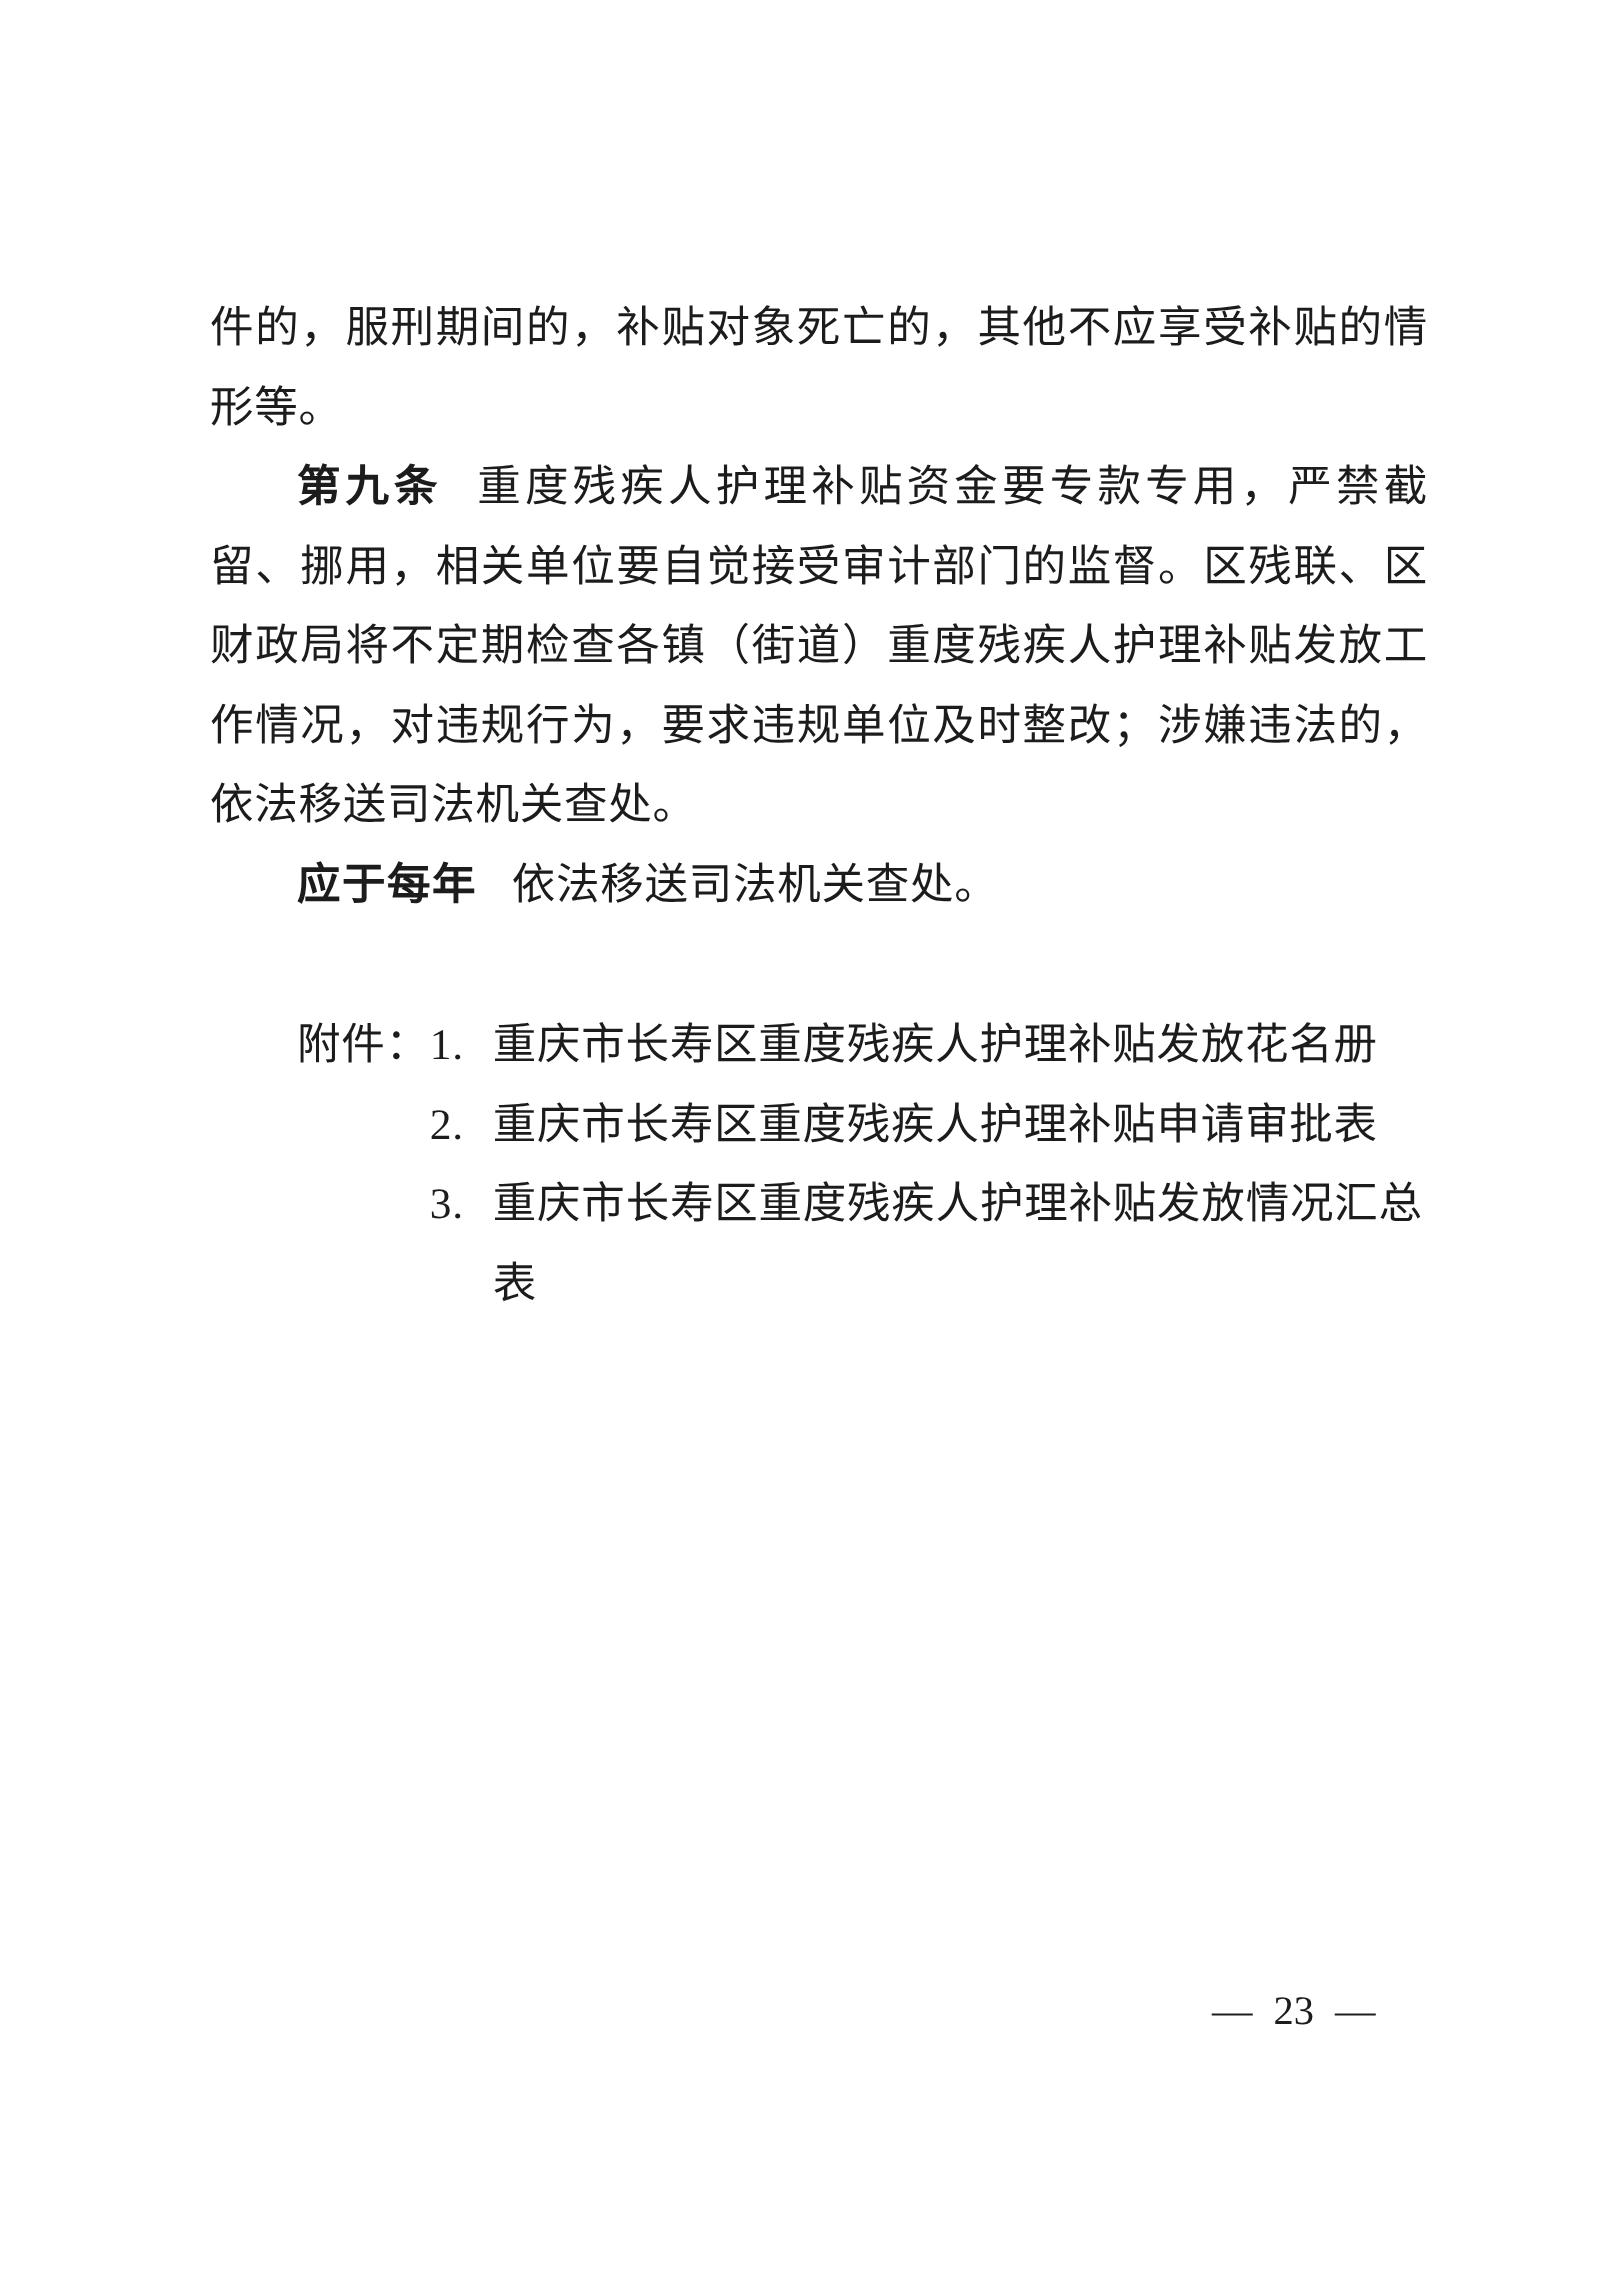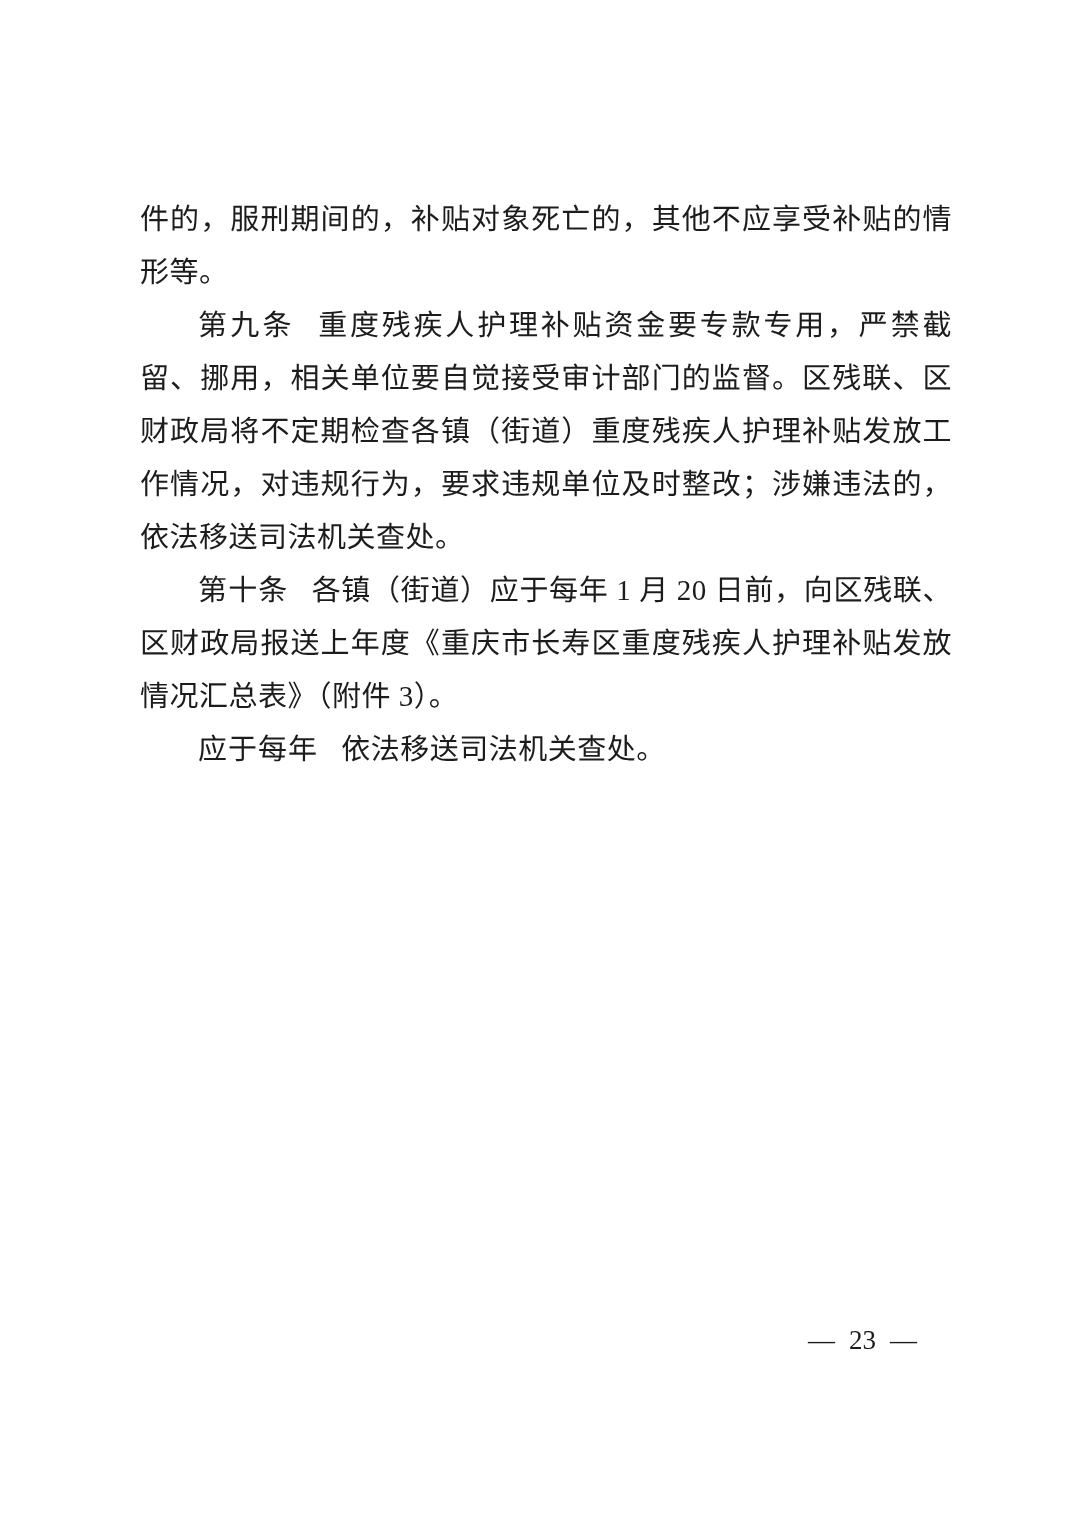--- a/index.html
+++ b/index.html
@@ -27,21 +27,21 @@
     letter-spacing: 0.5px;
   }
   .para {
     margin: 0;
     text-indent: 2em;
   }
   .para.no-indent {
     text-indent: 0;
   }
   .art-heading {
-    font-weight: 400;
+    font-weight: 700;
     margin-right: 0.8em;
     letter-spacing: 1px;
   }
   .attachments {
     margin-top: 54px;
     display: flex;
     align-items: flex-start;
     padding-left: 2em;
     text-align: left;
   }
@@ -85,24 +85,40 @@
 <body>
 
 <div class="page">
 
   <div class="content">
 
     <p class="para no-indent">件的，服刑期间的，补贴对象死亡的，其他不应享受补贴的情形等。</p>
 
     <p class="para"><span class="art-heading">第九条</span><span>重度残疾人护理补贴资金要专款专用，严禁截留、挪用，相关单位要自觉接受审计部门的监督。区残联、区财政局将不定期检查各镇（街道）重度残疾人护理补贴发放工作情况，对违规行为，要求违规单位及时整改；涉嫌违法的，依法移送司法机关查处。</span></p>
 
-    <p class="para"><span class="art-heading">第十条</span><span>各镇（街道）应于每年 1 月 20 日前，向区残联、区财政局报送上年度《重庆市长寿区重度残疾人护理补贴发放情况汇总表》（附件 3）。</span></p>
 
     <p class="para"><span class="art-heading">应于每年</span><span>依法移送司法机关查处。</span></p>
 
+    <div class="attachments">
+      <span class="att-label">附件：</span>
+      <ul class="att-list">
+        <li class="att-item">
+          <span class="att-num">1.</span>
+          <span class="att-text">重庆市长寿区重度残疾人护理补贴发放花名册</span>
+        </li>
+        <li class="att-item">
+          <span class="att-num">2.</span>
+          <span class="att-text">重庆市长寿区重度残疾人护理补贴申请审批表</span>
+        </li>
+        <li class="att-item">
+          <span class="att-num">3.</span>
+          <span class="att-text">重庆市长寿区重度残疾人护理补贴发放情况汇总表</span>
+        </li>
+      </ul>
+    </div>
 
   </div>
 
   <div class="footer">
     <span class="dash">—</span><span>23</span><span class="dash">—</span>
   </div>
 
 </div>
 
 </body></html>

